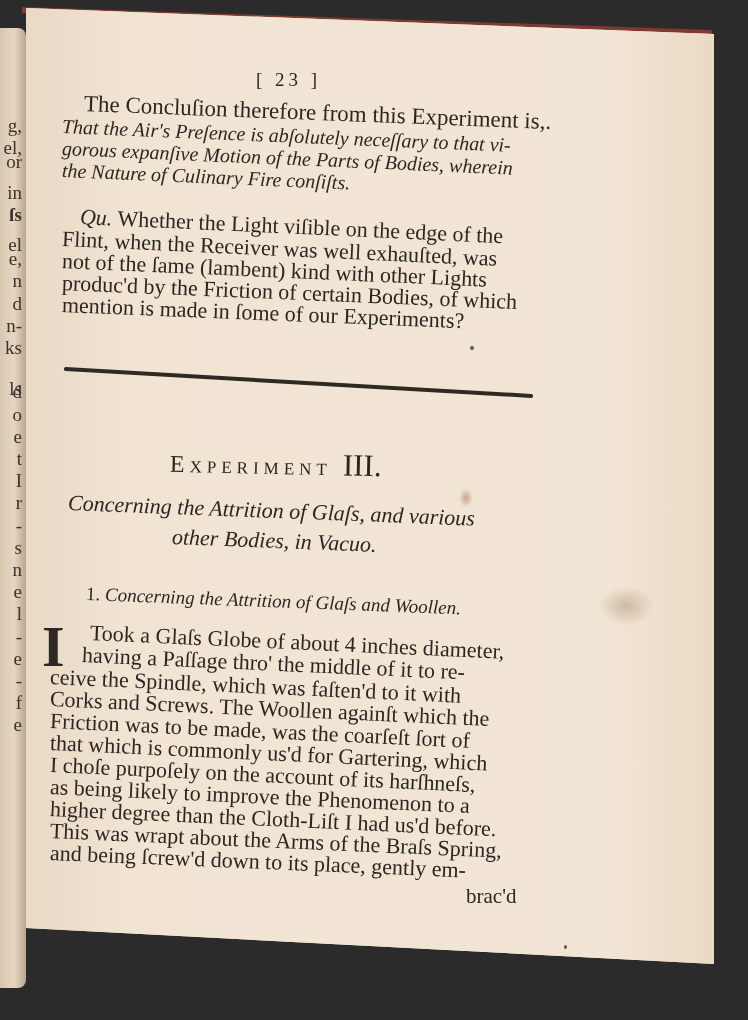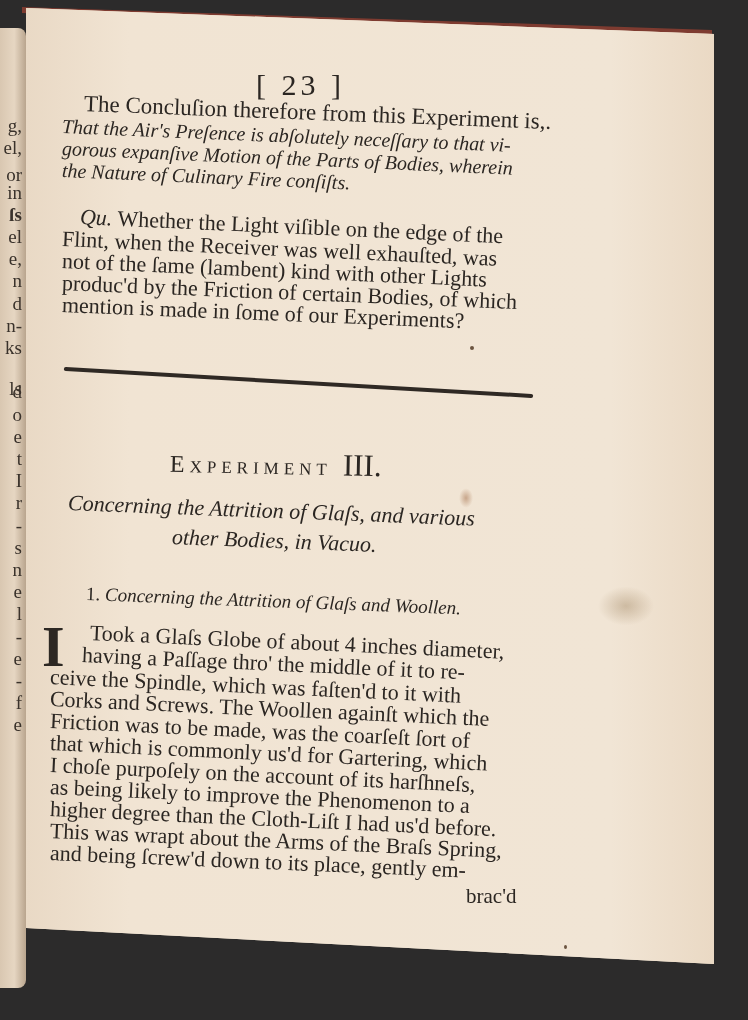--- a/index.html
+++ b/index.html
@@ -34,45 +34,45 @@
   .page-bg {
     position: absolute; inset: 0;
     background:
       radial-gradient(ellipse 40px 28px at 600px 598px, rgba(140,110,70,0.35), transparent 70%),
       radial-gradient(ellipse 10px 14px at 440px 490px, rgba(150,90,50,0.45), transparent 70%),
       radial-gradient(ellipse 20px 16px at 630px 970px, rgba(170,140,100,0.25), transparent 70%),
       linear-gradient(90deg, #e9d9c5 0%, #f1e4d3 15%, #f1e5d5 85%, #ead9c4 100%);
   }
   .text { position: absolute; white-space: nowrap; line-height: 1; }
   .italic { font-style: italic; }
-  .page-number { left: 256px; top: 70px; font-size: 30px; letter-spacing: 4px; }
+  .page-number { left: 256px; top: 70px; font-size: 19px; letter-spacing: 4px; }
   .line { font-size: 22px; transform-origin: 0 50%; }
   .exp-title { font-size: 24px; letter-spacing: 5px; }
   .exp-title .big { font-size: 31px; letter-spacing: 0; }
   .rule {
     position: absolute; left: 64px; top: 367px; width: 470px; height: 4px;
     background: #2f2924; border-radius: 2px;
     transform: rotate(3.3deg); transform-origin: 0 0;
   }
   .dropcap {
     position: absolute; left: 42px; top: 618px; font-size: 58px; line-height: 1;
     font-weight: bold; color: #2d2823;
   }
   .stain-small { position: absolute; width: 6px; height: 6px; border-radius: 50%; background: #6b5440; }
 </style>
 </head>
 <body>
 
 <div class="left-page" id="leftpage">
     <span class="frag" style="top: 88px;">g,</span>
     <span class="frag" style="top: 110.2px;">el,</span>
-    <span class="frag" style="top: 137px;">or</span>
+    <span class="frag" style="top: 124px;">or</span>
     <span class="frag" style="top: 154.6px;">in</span>
     <span class="frag" style="top: 176.8px; font-weight: bold;">ſs</span>
-    <span class="frag" style="top: 199px;">el</span>
+    <span class="frag" style="top: 207px;">el</span>
     <span class="frag" style="top: 221.2px;">e,</span>
     <span class="frag" style="top: 243.4px;">n</span>
     <span class="frag" style="top: 265.6px;">d</span>
     <span class="frag" style="top: 287.8px;">n-</span>
     <span class="frag" style="top: 310px;">ks</span>
     <span class="frag" style="top: 351px;">ls</span>
     <span class="frag" style="top: 354.4px;">d</span>
     <span class="frag" style="top: 376.6px;">o</span>
     <span class="frag" style="top: 398.8px;">e</span>
     <span class="frag" style="top: 421px;">t</span>

